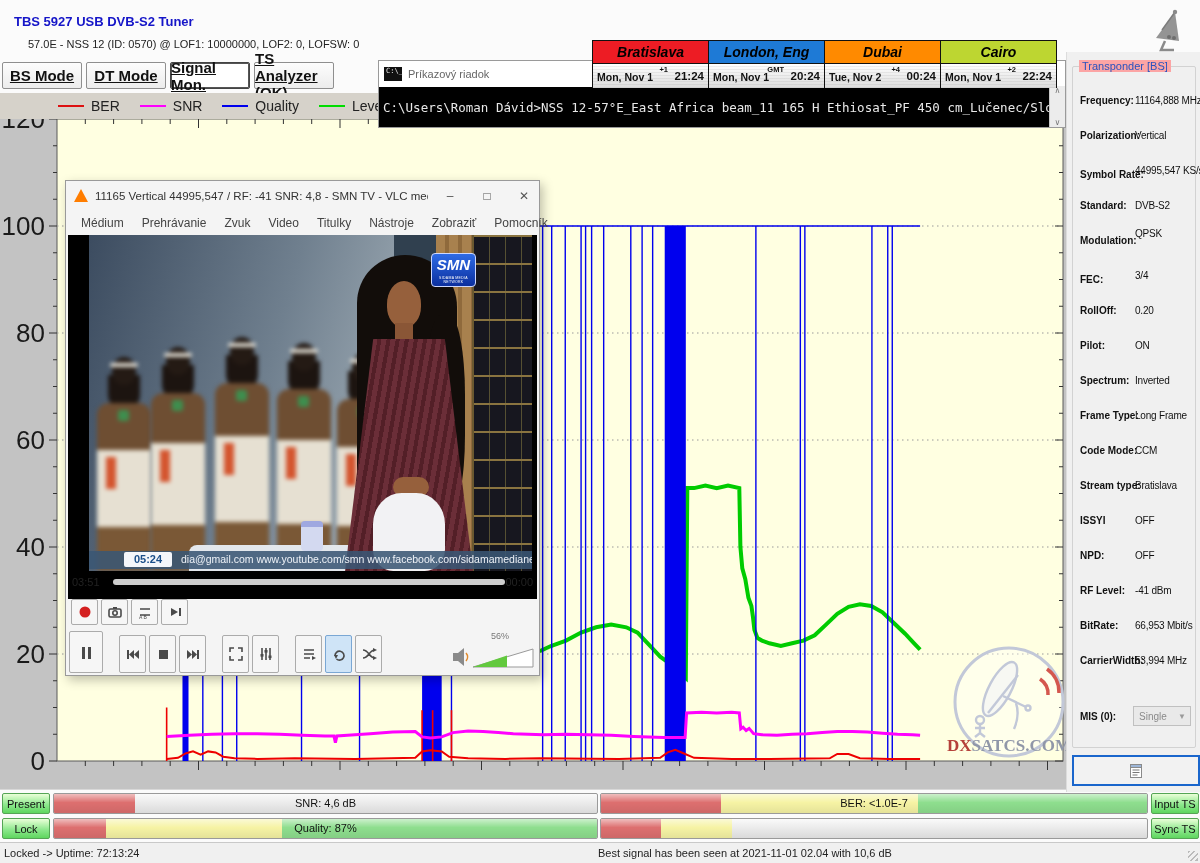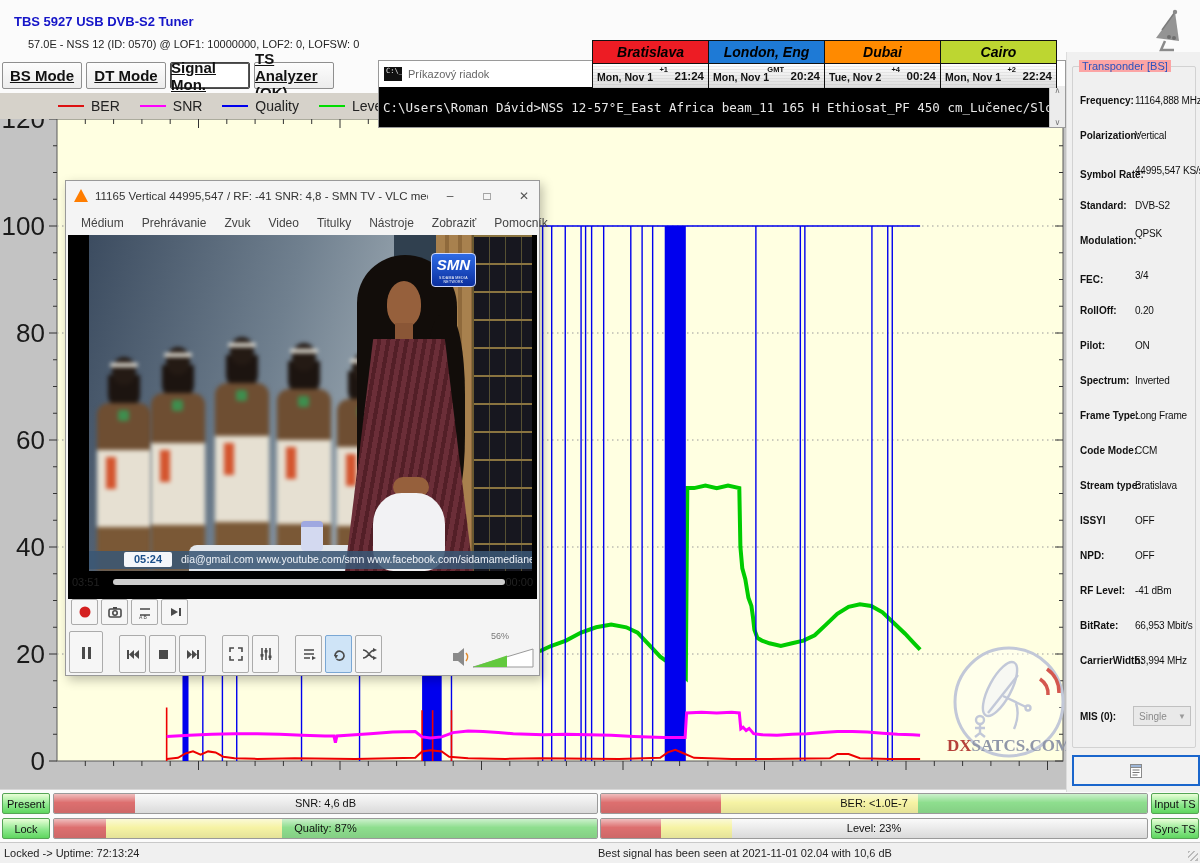--- a/index.html
+++ b/index.html
@@ -693,21 +693,20 @@
     </div>
   <div class="hbar" style="left:600px;top:793px;width:548px;" id="bar-ber">
       <div class="seg" style="left: 0%; width: 22%; background-color: rgb(221, 111, 111);"></div>
       <div class="seg" style="left: 22%; width: 36%; background-color: rgb(246, 243, 164);"></div>
       <div class="seg" style="left: 58%; width: 42%; background-color: rgb(142, 222, 142);"></div>
       <div class="bar-label">BER: &lt;1.0E-7</div>
     </div>
   <div class="hbar" style="left:600px;top:818px;width:548px;" id="bar-level">
       <div class="seg" style="left: 0%; width: 11%; background-color: rgb(221, 111, 111);"></div>
       <div class="seg" style="left: 11%; width: 13%; background-color: rgb(246, 243, 164);"></div>
-      <div class="bar-label">Level: 23%</div>
     </div>
   <div class="green-btn" style="left:1151px;top:793px;">Input TS</div>
   <div class="green-btn" style="left:1151px;top:818px;">Sync TS</div>
 
   <div id="divider2" class="abs"></div>
   <div id="statusbar" class="abs">
     <span class="status-text" style="left:4px;">Locked -&gt; Uptime: 72:13:24</span>
     <span class="status-text" style="left:598px;">Best signal has been seen at 2021-11-01 02.04 with 10,6 dB</span>
     <span class="abs" id="resize-grip"></span>
   </div>

